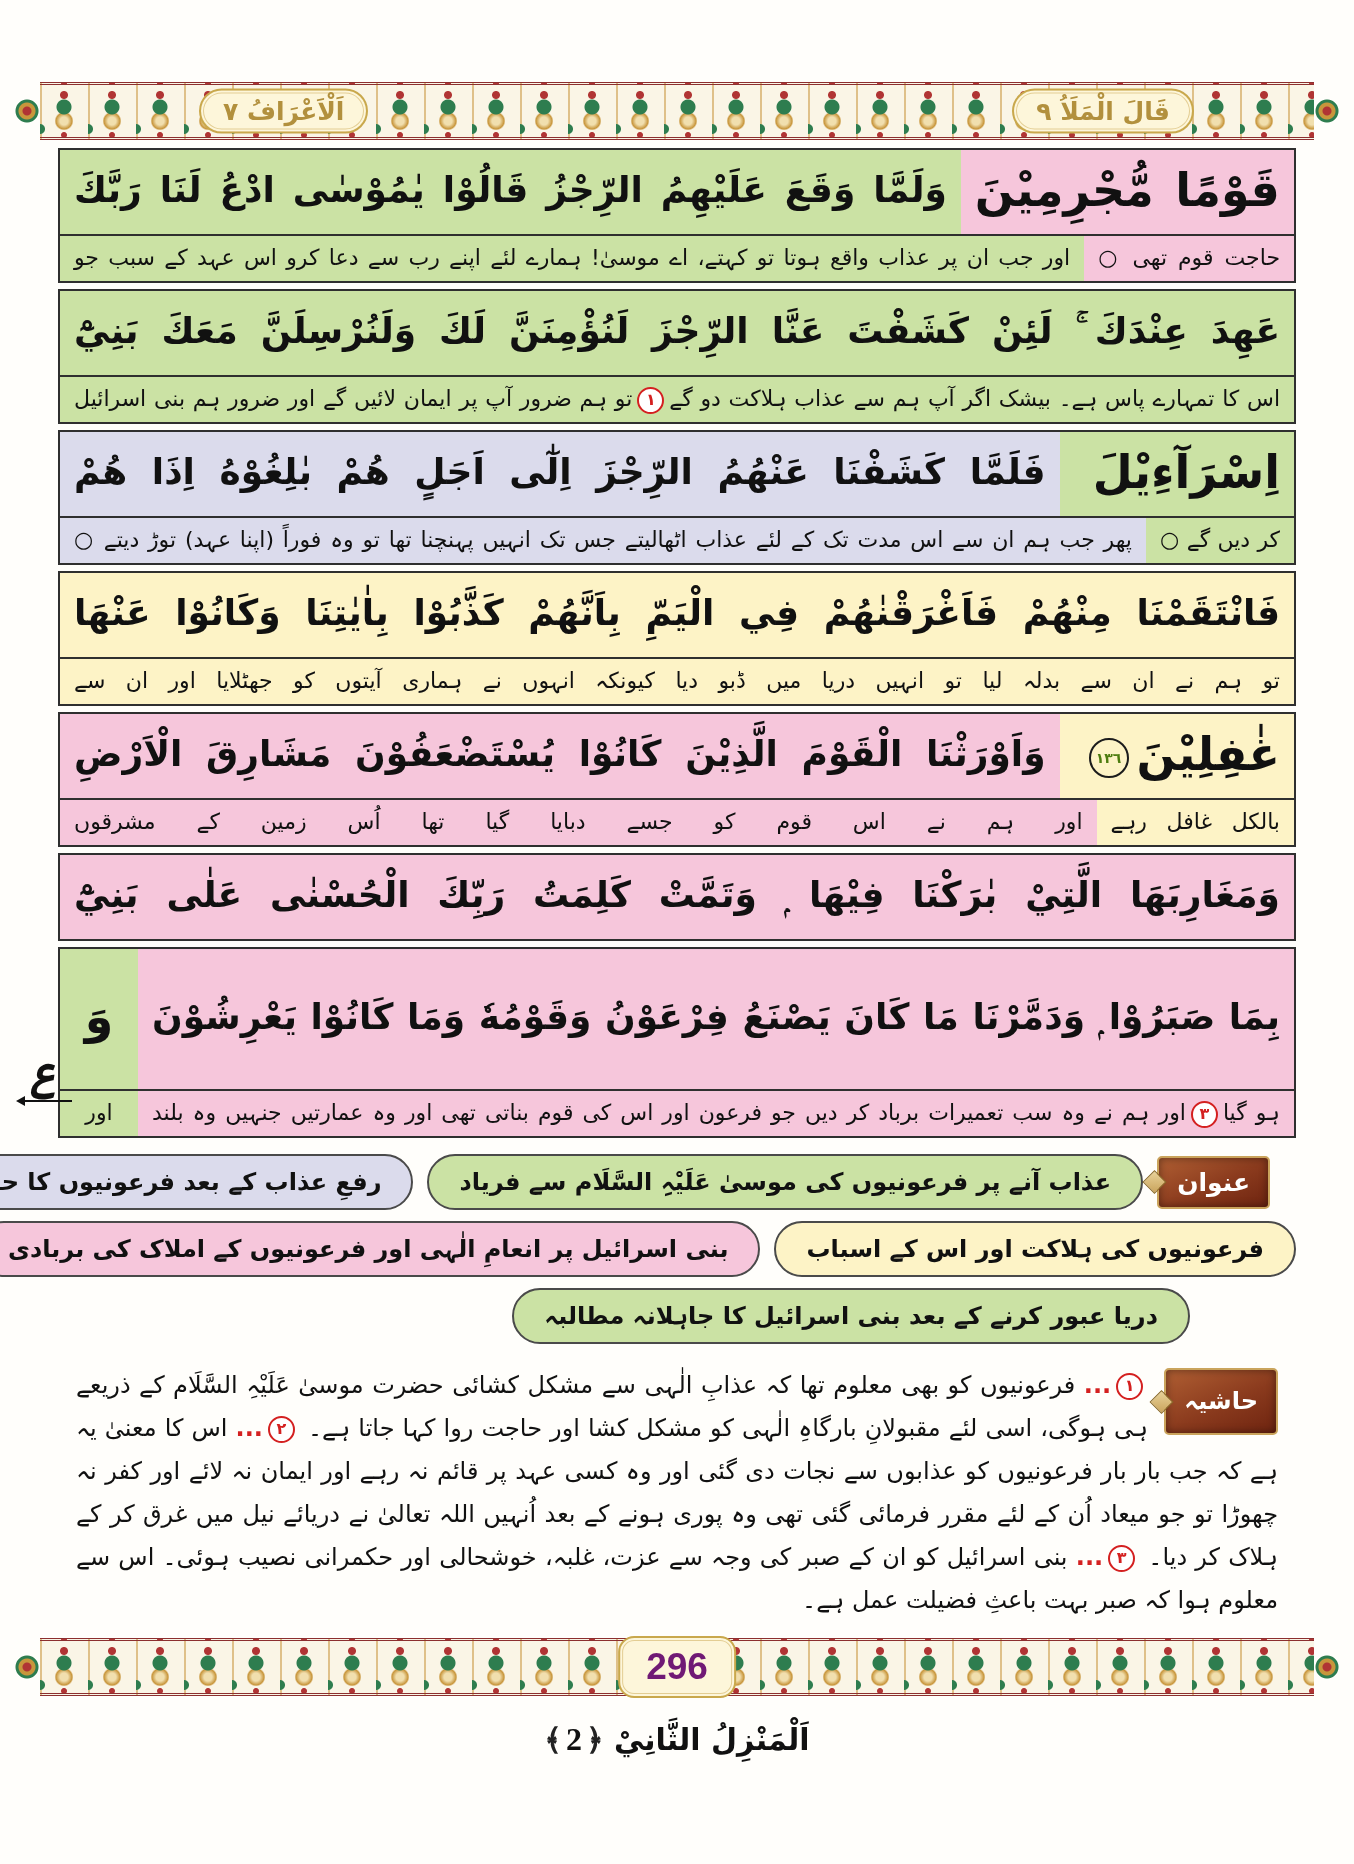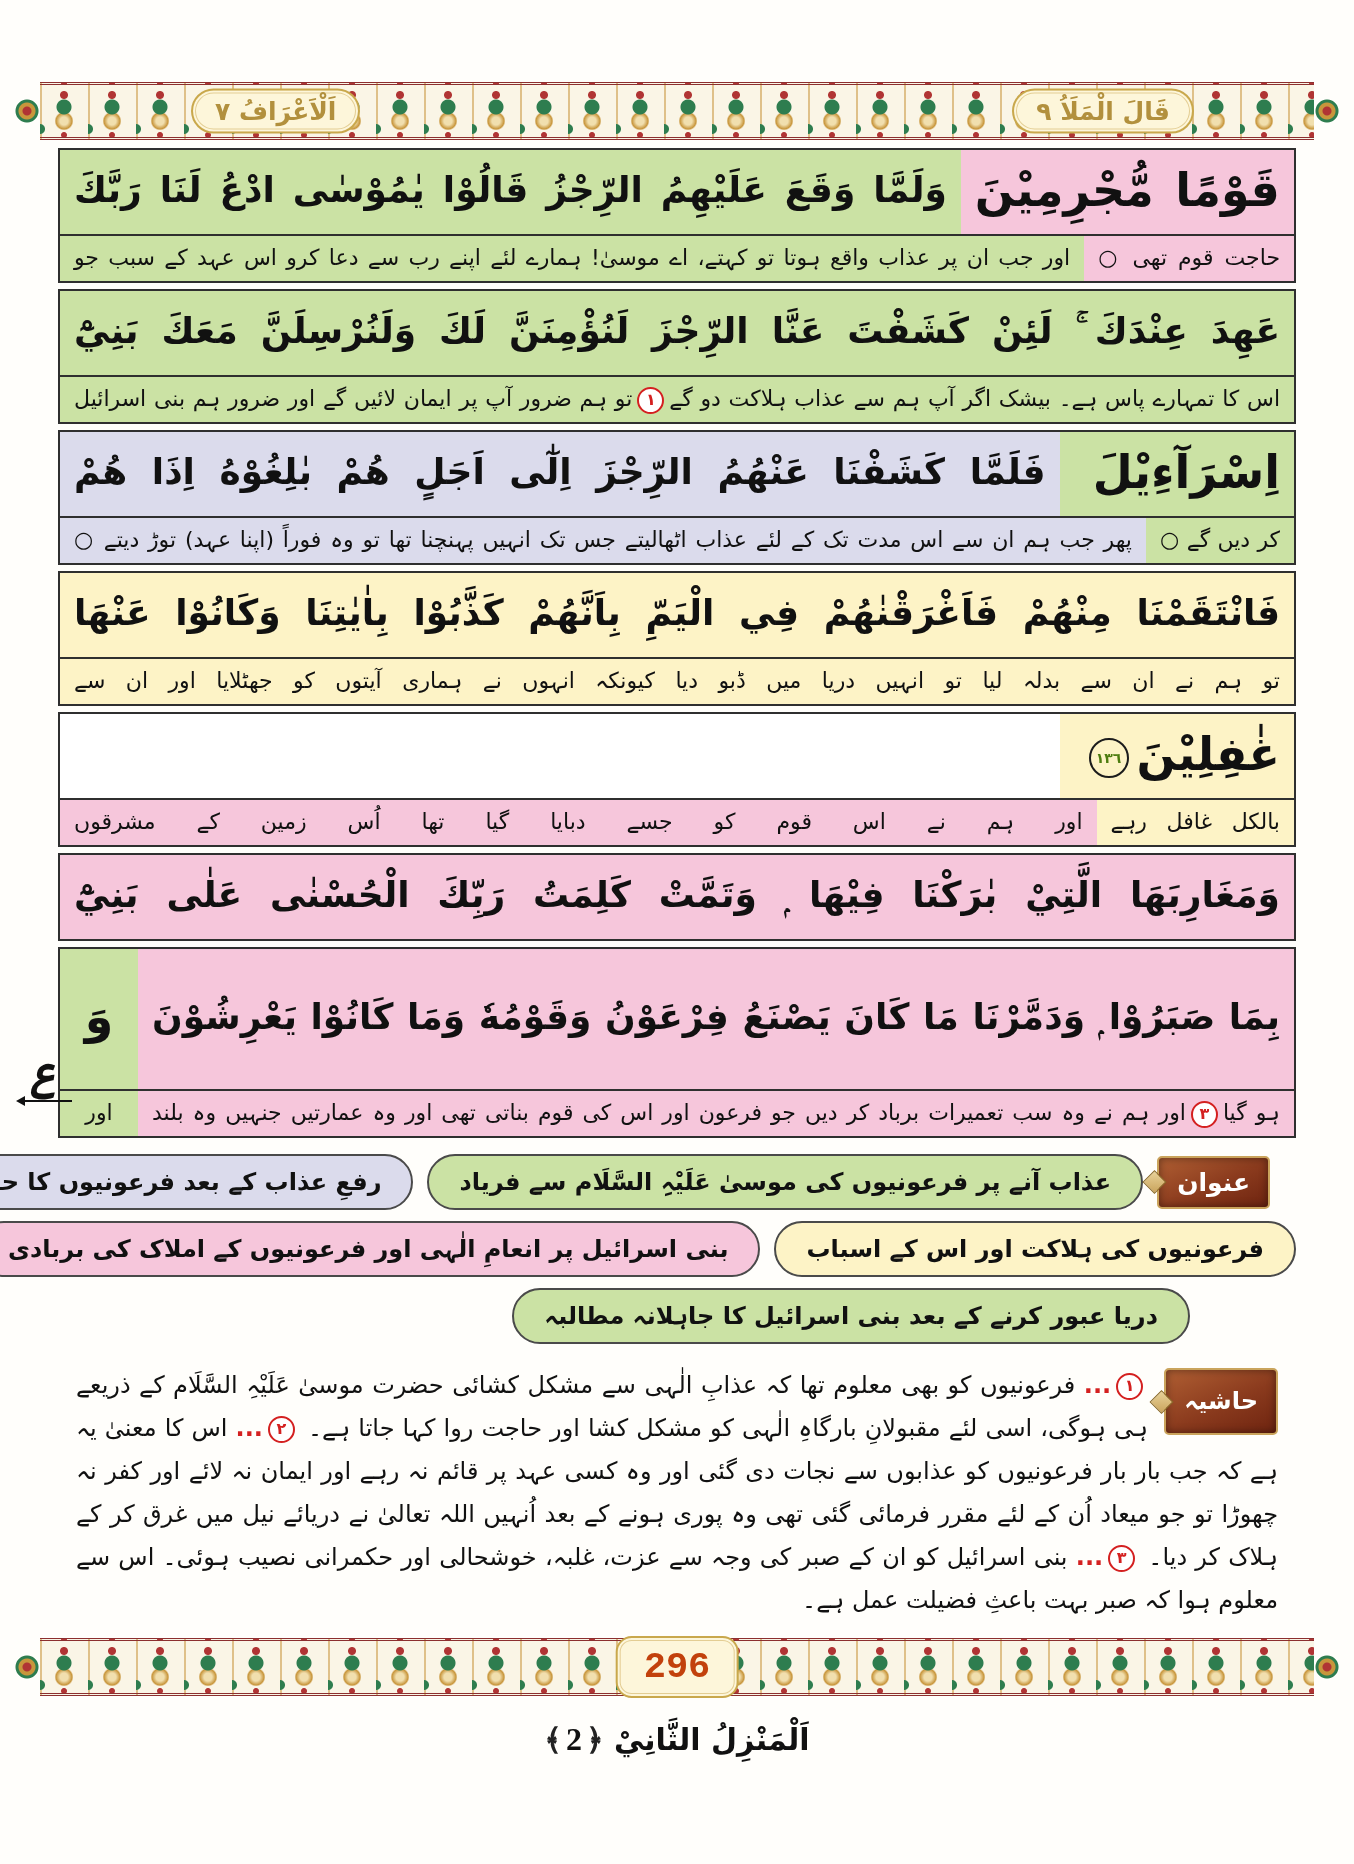--- a/index.html
+++ b/index.html
@@ -44,21 +44,21 @@
     border: 2px solid #c9a84c;
     box-shadow: inset 0 0 0 2px #fdf6da, inset 0 0 0 3px #e3cd93;
     border-radius: 24px;
     padding: 6px 22px;
     font-size: 25px; font-weight: bold;
     color: #b2903d; white-space: nowrap;
     direction: rtl; z-index: 2;
   }
   .cartouche.num296 {
     left:50%; transform: translate(-50%,-50%);
-    color:#c2410c; font-family:Liberation Mono, monospace;
+    color:#701a75; font-family:Liberation Sans, sans-serif;
     font-size: 37px; padding: 8px 26px; border-radius: 16px;
   }
 
   
   .content { margin: 8px 58px 0; }
   .unit { border: 2px solid #2f2f2f; margin-bottom: 6px; background:#fff; }
   .row { display: flex; direction: rtl; overflow: hidden; }
   .row.ar  { height: 84px; }
   .row.ar.tall { height: 140px; }
   .row.ur  { height: 47px; border-top: 2px solid #2f2f2f; }
@@ -139,21 +139,21 @@
   .footer-line .bracket { color:#222; font-size: 30px; }
 </style>
 </head>
 <body>
 
 <div class="page">
 
   <div style="height:82px"></div>
   <div class="ornament">
     <div class="cartouche" style="right:120px">قَالَ الْمَلَاُ ۹</div>
-    <div class="cartouche" style="left:151px">اَلْاَعْرَافُ ۷</div>
+    <div class="cartouche" style="left:159px">اَلْاَعْرَافُ ۷</div>
   </div>
 
   <div class="ruku">
     <span class="ain">ع</span>
     <span class="arrow"></span>
   </div>
 
   <div class="content">
 
     <div class="unit">
@@ -217,20 +217,23 @@
         <div class="cell bg-y" style="flex:1">
           <span>تو ہم نے ان سے بدلہ لیا تو انہیں دریا میں ڈبو دیا کیونکہ انہوں نے ہماری آیتوں کو جھٹلایا اور ان سے</span>
         </div>
       </div>
     </div>
 
     <div class="unit">
       <div class="row ar">
         <div class="cell bg-y big1" style="flex:0 0 19%">
           <span>غٰفِلِيْنَ</span><span class="vmark">١٣٦</span>
+        </div>
+        <div class="cell bg-p" style="flex:1">
+          <span>وَاَوْرَثْنَا الْقَوْمَ الَّذِيْنَ كَانُوْا يُسْتَضْعَفُوْنَ مَشَارِقَ الْاَرْضِ</span>
         </div>
       </div>
       <div class="row ur">
         <div class="cell bg-y" style="flex:0 0 16%">
           <span>بالکل غافل رہے</span>
         </div>
         <div class="cell bg-p" style="flex:1">
           <span>اور ہم نے اس قوم کو جسے دبایا گیا تھا اُس زمین کے مشرقوں</span>
         </div>
       </div>

